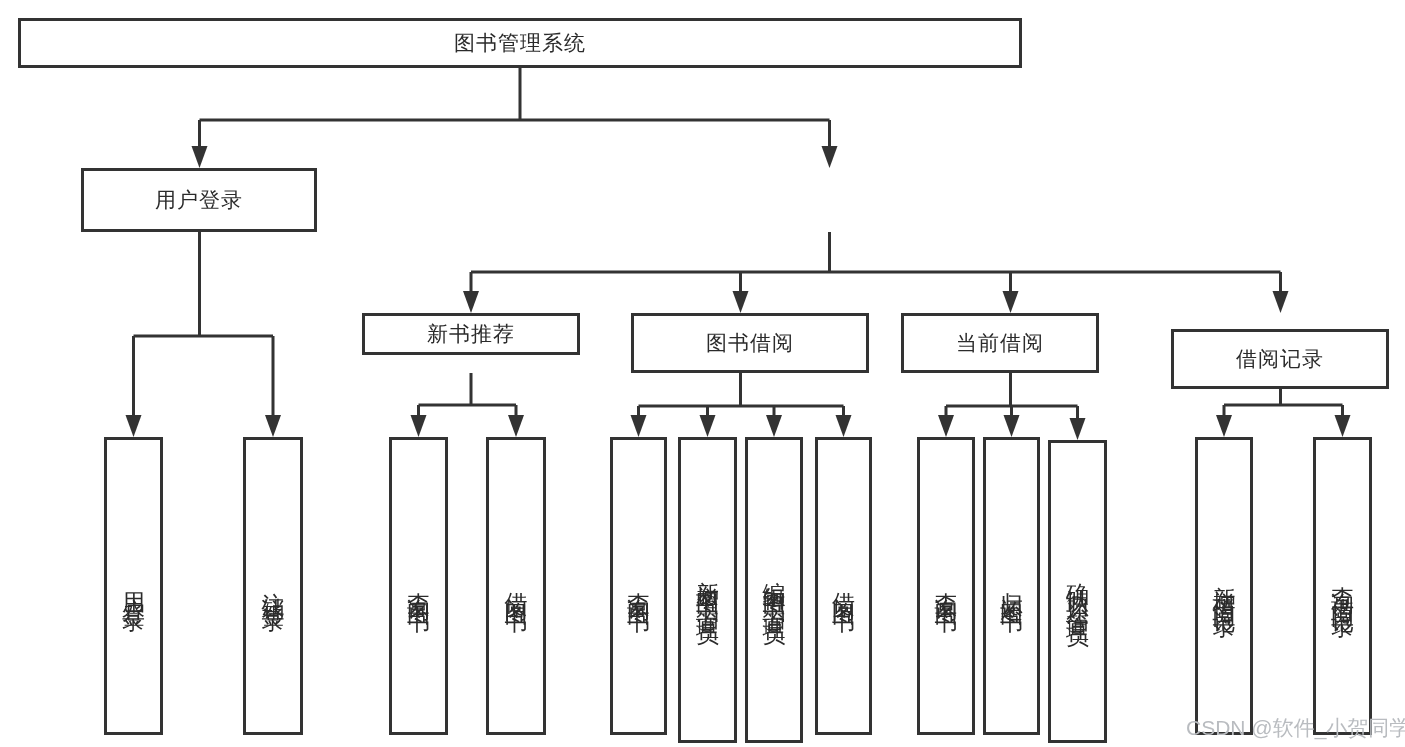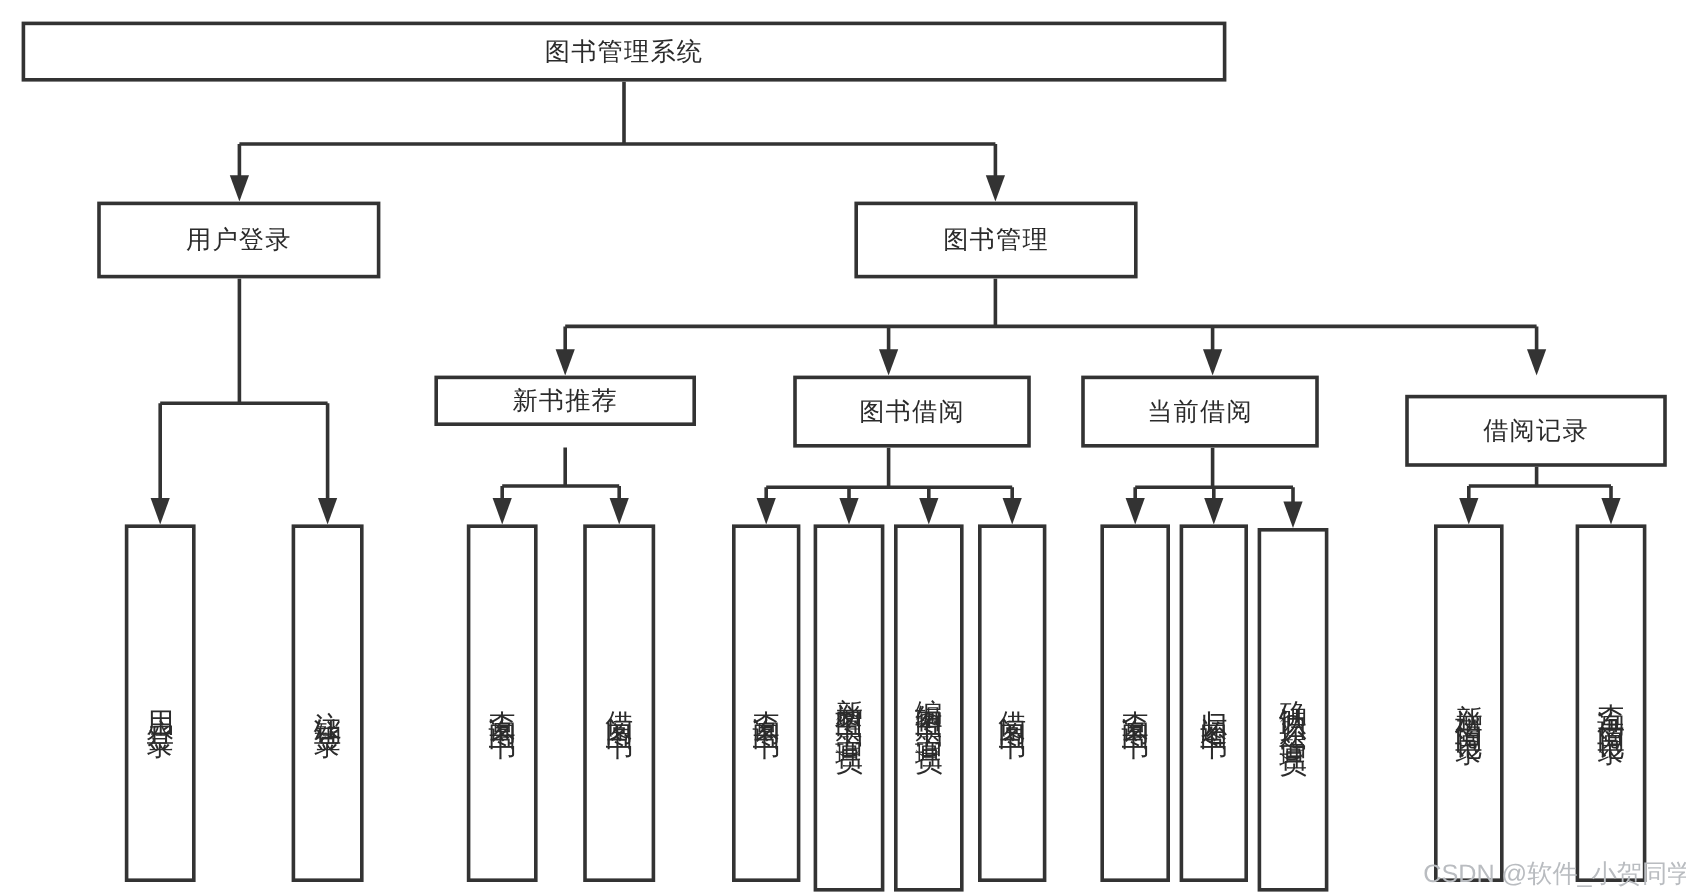--- a/index.html
+++ b/index.html
@@ -92,24 +92,23 @@
     <g>
       <path class="edge" d="M1280.5 373 V405 M1224 405 H1342.5 M1224 405 V420 M1342.5 405 V420"></path>
       <path class="arrow" d="M1216 415 L1232 415 L1224 437 Z"></path>
       <path class="arrow" d="M1334.5 415 L1350.5 415 L1342.5 437 Z"></path>
     </g>
   </svg>
 
   <div class="node h-node" style="left:18px;top:18px;width:1004px;height:50px">图书管理系统</div>
 
   <div class="node h-node" style="left:81px;top:168px;width:236px;height:64px">用户登录</div>
-  <div class="node h-node" style="left:712px;top:168px;width:236px;height:64px">图书管理</div>
 
   <div class="node h-node" style="left:362px;top:313px;width:218px;height:42px">新书推荐</div>
-  <div class="node h-node" style="left:661px;top:313px;width:198px;height:60px">图书借阅</div>
+  <div class="node h-node" style="left:631px;top:313px;width:238px;height:60px">图书借阅</div>
   <div class="node h-node" style="left:901px;top:313px;width:198px;height:60px">当前借阅</div>
   <div class="node h-node" style="left:1171px;top:329px;width:218px;height:60px">借阅记录</div>
 
   <div class="node v-node" style="left:104px;top:437px;width:59px;height:298px">用户登录</div>
   <div class="node v-node" style="left:243px;top:437px;width:60px;height:298px">注销登录</div>
 
   <div class="node v-node" style="left:389px;top:437px;width:59px;height:298px">查询图书</div>
   <div class="node v-node" style="left:486px;top:437px;width:60px;height:298px">借阅图书</div>
 
   <div class="node v-node" style="left:610px;top:437px;width:57px;height:298px">查询图书</div>

